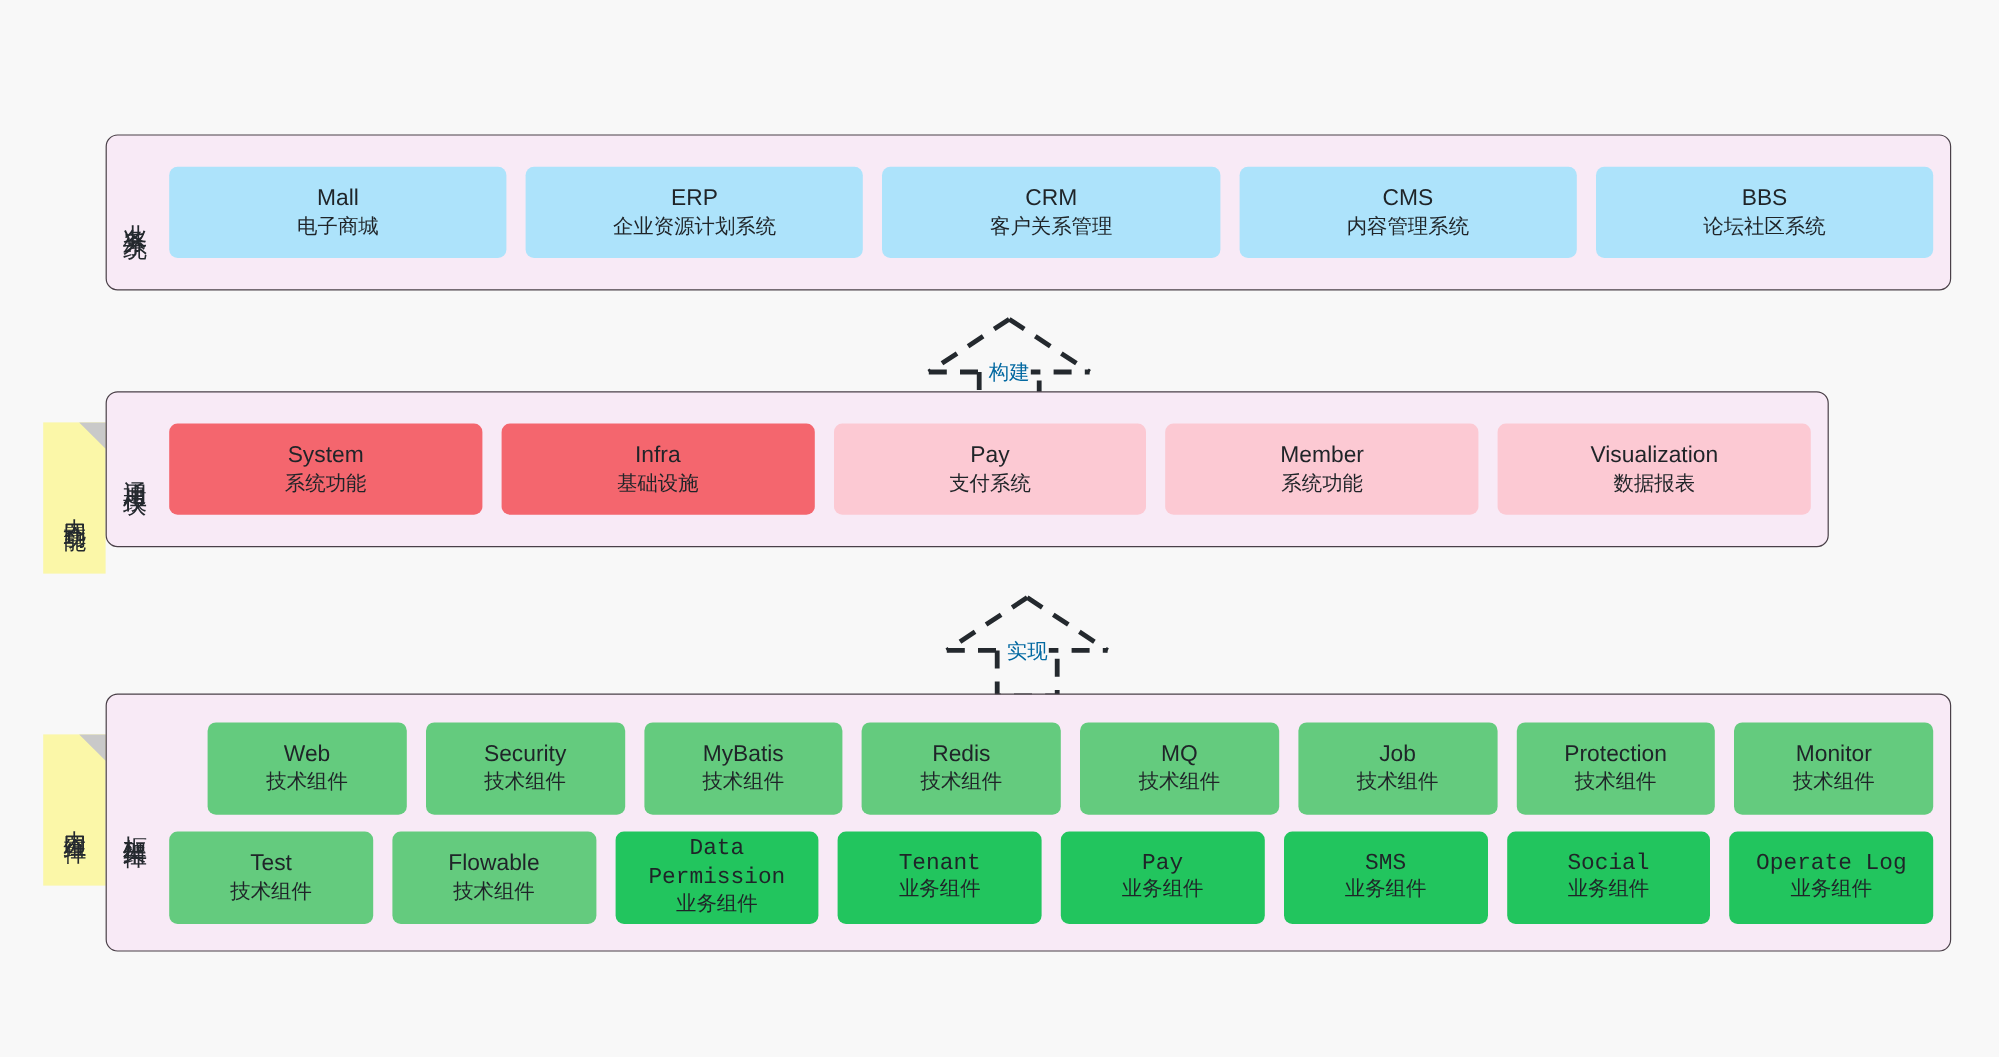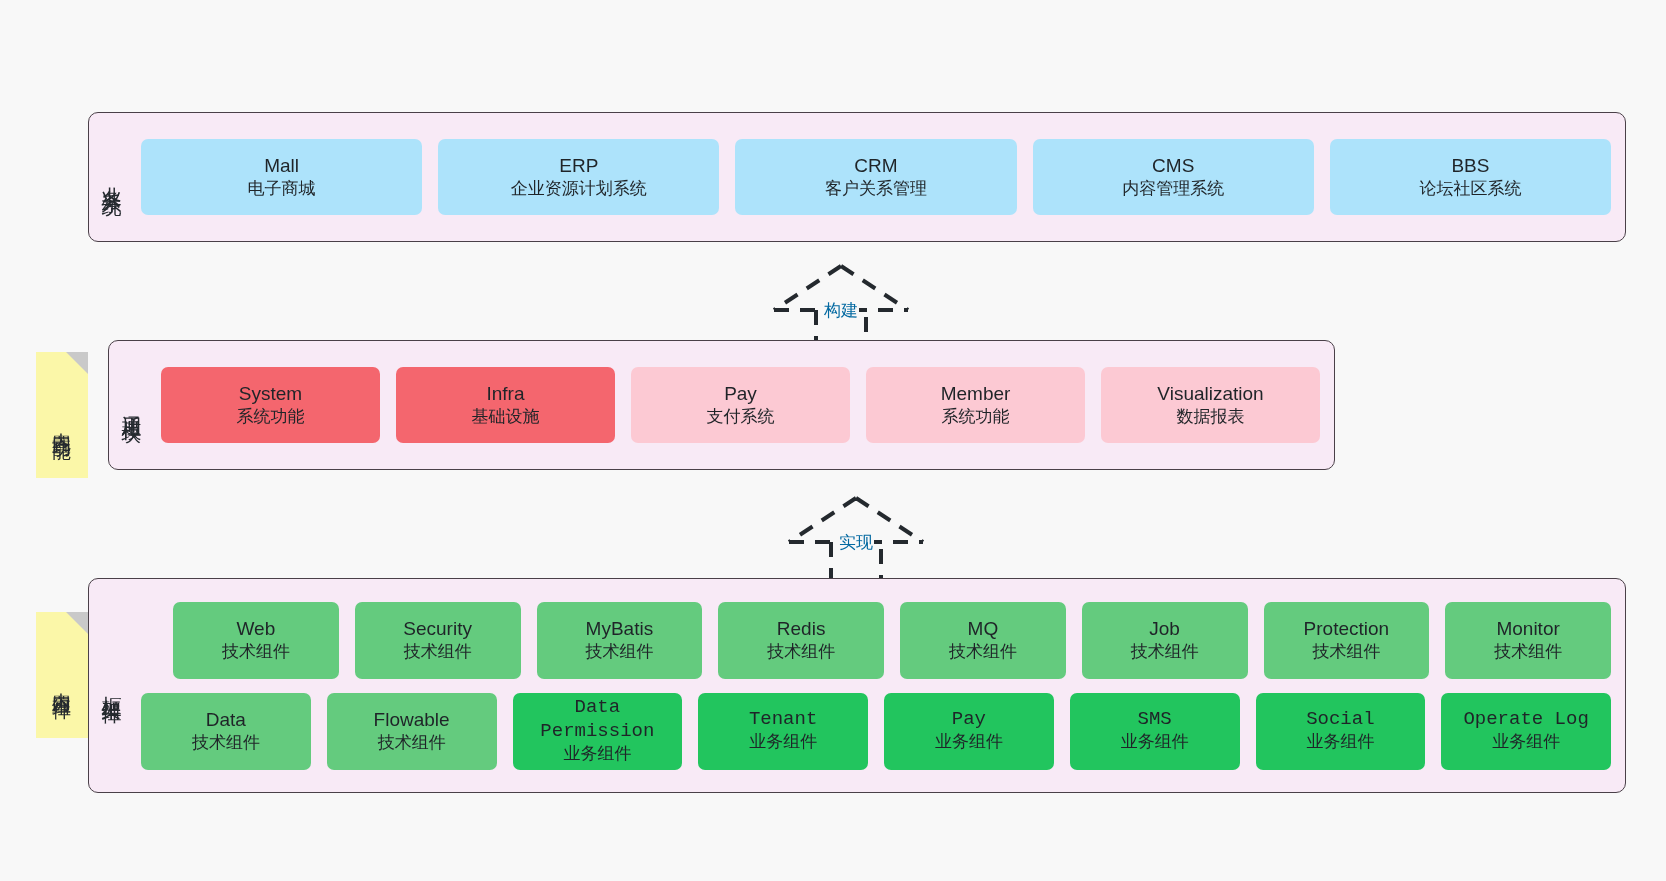--- a/index.html
+++ b/index.html
@@ -168,21 +168,21 @@
       <path d="M18 52 L152 52" fill="none" stroke="#24292e" stroke-width="4" stroke-dasharray="15 11"></path>
       <path d="M60 52 L60 90 L110 90 L110 52" fill="none" stroke="#24292e" stroke-width="4" stroke-dasharray="15 11"></path>
     </svg>
     <span class="lbl">构建</span>
   </div>
 
   <div class="note" style="left:36px; top:352px; width:52px; height:126px;">
     <span>内置功能</span>
   </div>
 
-  <div class="layer" style="left:88px; top:340px; width:1227px; height:130px;margin-left:20px;">
+  <div class="layer" style="left:88px; top:326px; width:1436px; height:130px;">
     <div class="layer-title">通用模块</div>
     <div class="layer-body">
       <div class="row" style="height:76px;">
         <div class="box red">
           <span class="t1">System</span>
           <span class="t2">系统功能</span>
         </div>
         <div class="box red">
           <span class="t1">Infra</span>
           <span class="t2">基础设施</span>
@@ -250,21 +250,21 @@
           <span class="t2">技术组件</span>
         </div>
         <div class="box green">
           <span class="t1">Monitor</span>
           <span class="t2">技术组件</span>
         </div>
       </div>
 
       <div class="row" style="height:77px;">
         <div class="box green">
-          <span class="t1">Data</span>
+          <span class="t1">Test</span>
           <span class="t2">技术组件</span>
         </div>
         <div class="box green">
           <span class="t1">Flowable</span>
           <span class="t2">技术组件</span>
         </div>
         <div class="box lightgreen">
           <span class="t1">Data Permission</span>
           <span class="t2">业务组件</span>
         </div>

